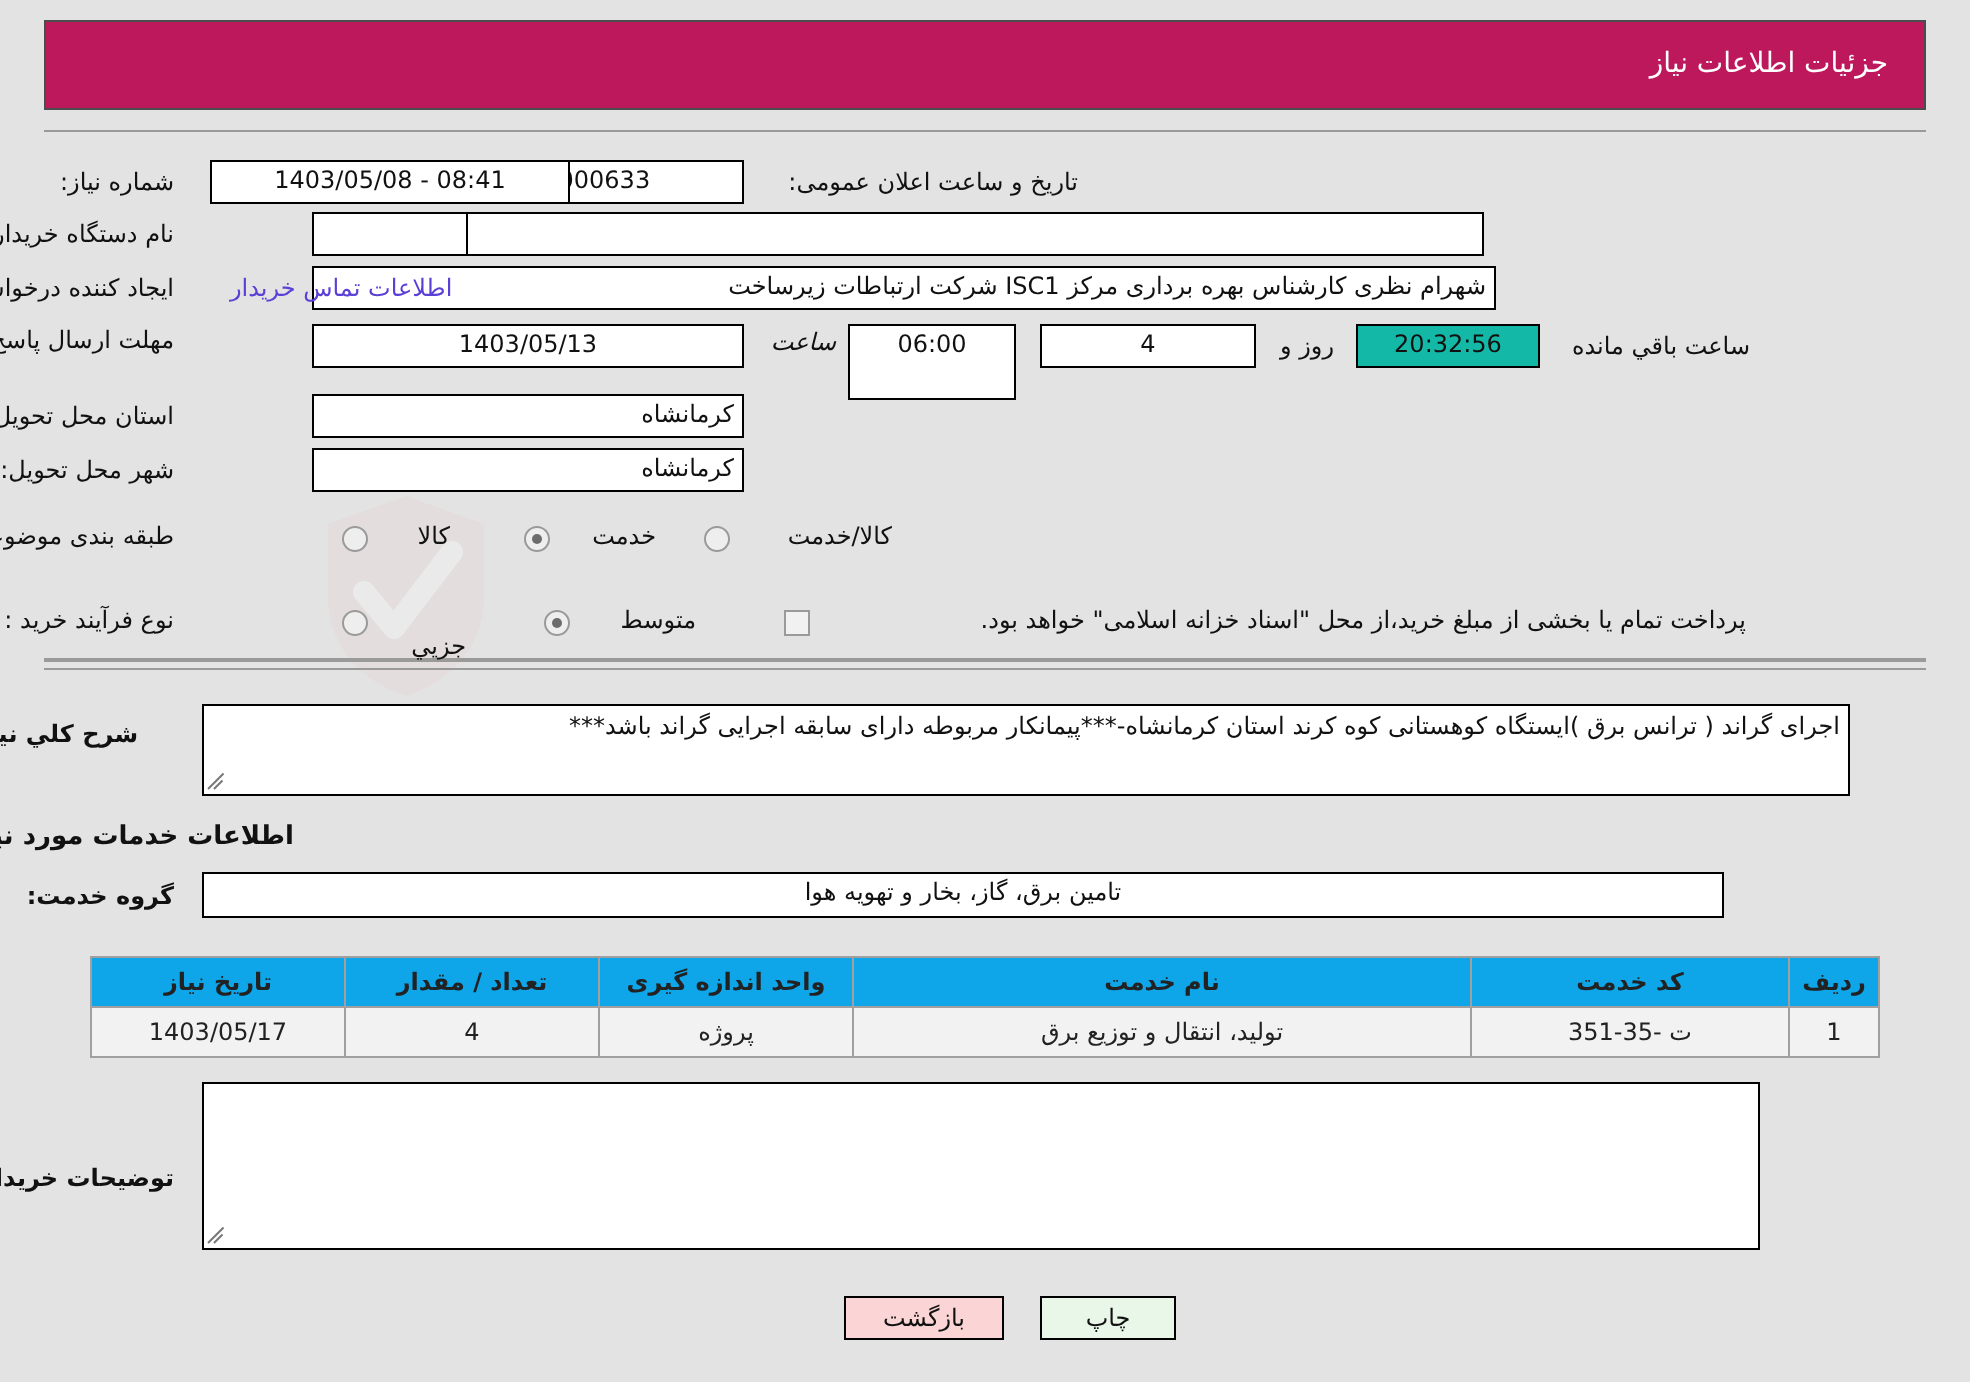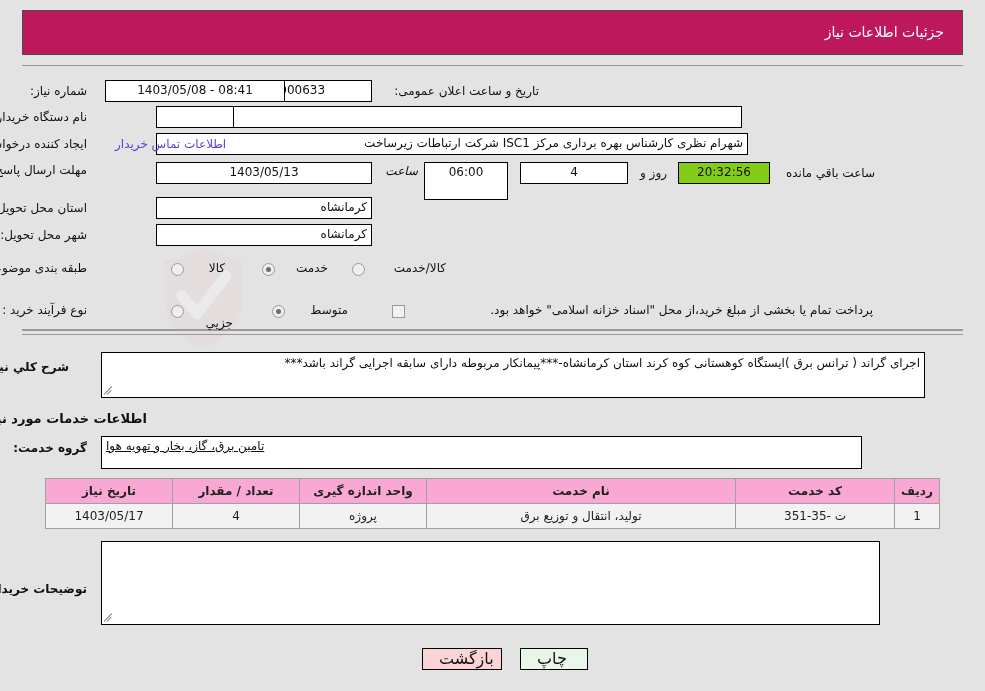--- a/index.html
+++ b/index.html
@@ -86,21 +86,21 @@
     box-sizing:border-box;
     padding:1px 4px 0 4px;
     font-size:12px;
     line-height:17px;
     white-space:nowrap;
     overflow:hidden;
     z-index:3;
     color:#111;
   }
   .fld.center{text-align:center;padding:1px 0 0 0;}
-  .fld.cream{background:#84cc16;}
+  .fld.cream{background:#14b8a6;}
   .link{
     position:absolute;
     color:#5b3fd6;
     font-size:12px;
     white-space:nowrap;
     z-index:4;
     cursor:pointer;
   }
   .plain{
     position:absolute;
@@ -178,21 +178,21 @@
   
   table.tbl{
     position:absolute;
     left:45px;top:478px;
     width:895px;
     border-collapse:collapse;
     z-index:3;
     font-size:12px;
   }
   table.tbl th{
-    background:#f9a8d4;
+    background:#0ea5e9;
     border:1px solid #a0a0a0;
     height:24px;
     font-weight:bold;
     color:#222;
     padding:0 4px;
     text-align:center;
     white-space:nowrap;
   }
   table.tbl td{
     background:#f2f2f2;
@@ -205,28 +205,27 @@
     margin-left:33px;
   }
   td.svc-name{color:#1f4e5f;}
 
   
   .btn{
     position:absolute;
     border:1px solid #000000;
     box-sizing:border-box;
     height:22px;
-    font-size:16px;
+    font-size:12px;
     line-height:20px;
-    text-align:left;
+    text-align:center;
     cursor:pointer;
     z-index:4;
     color:#111;
     font-family:"DejaVu Sans","Liberation Sans",sans-serif;
-    padding-left:16px;
   }
   #btn-print{left:520px;top:648px;width:68px;background:#e9f7e9;}
   #btn-back{left:422px;top:648px;width:80px;background:#fbd5d5;}
 
   .sep{
     position:absolute;
     left:22px;
     width:941px;
     height:1px;
     background:#9a9a9a;
@@ -299,21 +298,21 @@
 
 <div class="lbl lbl-b" style="right:916px;top:360px;">شرح کلي نیاز:</div>
 <div class="ta" style="right:60px;top:352px;width:824px;height:46px;text-align:right;padding-left:40px;">
   <span>اجرای گراند ( ترانس برق )ایستگاه کوهستانی کوه کرند استان کرمانشاه-***پیمانکار مربوطه دارای سابقه اجرایی گراند باشد***</span>
   <span class="grip"></span>
 </div>
 
 <div class="lbl lbl-b" style="right:838px;top:411px;font-size:13px;">اطلاعات خدمات مورد نیاز</div>
 
 <div class="lbl lbl-b" style="right:898px;top:441px;">گروه خدمت:</div>
-<div class="fld" style="right:123px;top:436px;width:761px;height:33px;text-align:left;text-decoration:underline;">تامین برق، گاز، بخار و تهویه هوا</div>
+<div class="fld" style="right:123px;top:436px;width:761px;height:23px;text-align:center;">تامین برق، گاز، بخار و تهویه هوا</div>
 
 <table class="tbl">
   <thead>
     <tr>
       <th style="width:36px;">ردیف</th>
       <th style="width:150px;">کد خدمت</th>
       <th>نام خدمت</th>
       <th style="width:118px;">واحد اندازه گیری</th>
       <th style="width:118px;">تعداد / مقدار</th>
       <th style="width:118px;">تاریخ نیاز</th>

